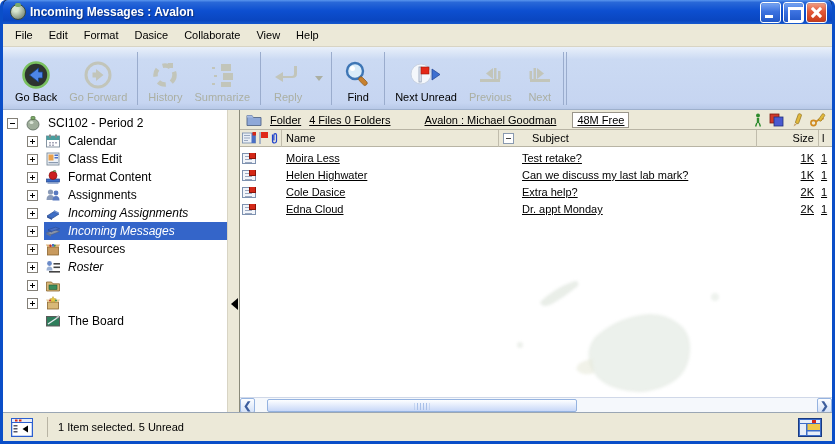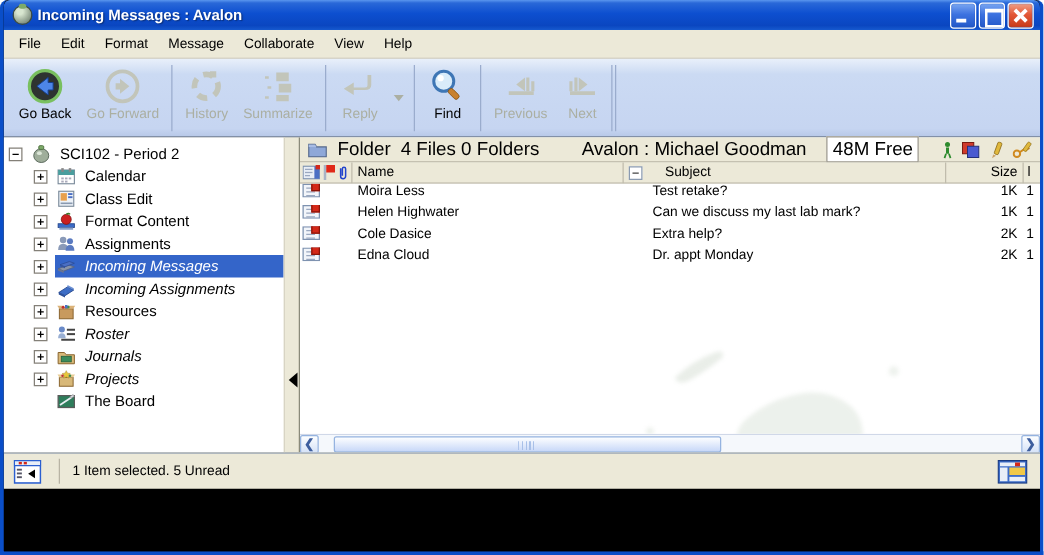--- a/index.html
+++ b/index.html
@@ -29,32 +29,32 @@
   .wbtn.close::after  { transform:rotate(-45deg); }
 
   
   .menubar { height:23px; background:#ECE9D8; display:flex; align-items:center; padding-left:4px;
              border-bottom:1px solid #d8d4c4; }
   .menu-item { padding:3px 8px; cursor:default; }
 
   
   .toolbar { height:63px; background:linear-gradient(180deg,#E9F0FA 0%,#CBDAF3 20%,#C6D5F1 90%,#B8C9E8 100%);
              display:flex; align-items:stretch; padding:3px 6px 2px 6px; border-bottom:1px solid #9EB0CC; }
-  .tbtn { display:flex; flex-direction:column; align-items:center; justify-content:flex-start;
+  .tbtn { display:flex; flex-direction:column; align-items:center; justify-content:flex-end;
           padding:3px 6px 4px 6px; min-width:44px; }
   .tbtn .ticonbox { height:32px; display:flex; align-items:center; justify-content:center; }
   .tbtn .tlabel { font-size:11px; white-space:nowrap; }
   .tbtn.disabled .tlabel { color:#ABAFA2; }
   .tsep { width:1px; background:#9AACCD; margin:2px 4px; }
   .tsep.dbl { margin:2px 1px; }
   .drop-arrow { align-self:center; width:0; height:0; border-left:4px solid transparent;
                 border-right:4px solid transparent; border-top:5px solid #ABAFA2; margin:0 4px; }
 
   
-  .main { display:flex; height:252px; background:#fff; }
+  .main { display:flex; height:302px; background:#fff; }
   .treepanel { width:224px; background:#fff; padding-top:4px; overflow:hidden; }
   .splitter { width:13px; background:#ECE9D8; border-left:1px solid #d8d4c4; border-right:1px solid #8a8a7a;
               position:relative; }
   .collapse-arrow { position:absolute; right:1px; top:188px; width:0; height:0;
                     border-top:6px solid transparent; border-bottom:6px solid transparent; border-right:7px solid #000; }
 
   
   .trow { display:flex; align-items:center; height:18px; white-space:nowrap; }
   .trow .pad0 { width:4px; flex:none; } .trow .pad1 { width:24px; flex:none; }
   .expander { width:11px; height:11px; border:1px solid #848078; background:#fff; position:relative; flex:none; margin-right:6px; }
@@ -64,37 +64,37 @@
   .ticon { width:17px; height:16px; flex:none; margin-right:4px; display:flex; align-items:center; justify-content:center; }
   .tsel { display:flex; align-items:center; flex:1 1 auto; height:18px; }
   .trow.selected .tsel { background:#3465C9; }
   .trow.selected .tname { color:#fff; }
   .tname { padding:0 3px; font-size:12px; }
   .italic .tname { font-style:italic; }
 
   
   .content { width:592px; display:flex; flex-direction:column; background:#fff; }
   .folderbar { height:20px; background:#ECE9D8; border-bottom:1px solid #B8B4A4; display:flex; align-items:center;
-               padding:0 6px; gap:8px; font-size:15px; }
+               padding:0 6px; gap:8px; font-size:11px;text-decoration:underline; }
   .freebox { background:#fff; border:1px solid #9a968a; padding:1px 4px; margin-left:8px; }
   .fb-icons { margin-left:auto; display:flex; align-items:center; gap:7px; }
   .folderbar .grow { flex:0 0 18px; }
 
   .listheader { height:17px; background:#ECE9D8; border-bottom:1px solid #B8B4A4; display:flex; align-items:center; font-size:11px; }
   .hc { display:flex; align-items:center; height:17px; overflow:hidden; }
   .hc.icons { width:42px; gap:2px; padding-left:2px; border-right:1px solid #c0bcac; }
   .hc.name { width:216px; padding-left:4px; }
   .hc.subj { width:258px; border-left:1px solid #c0bcac; padding-left:4px; gap:18px; }
   .hc.size { width:62px; border-left:1px solid #c0bcac; justify-content:flex-end; padding-right:4px; }
   .hc.last { width:14px; border-left:1px solid #c0bcac; padding-left:3px; }
   .minusbox { width:11px; height:11px; border:1px solid #8a9ab0; background:#fff; position:relative; flex:none; }
   .minusbox::before { content:""; position:absolute; left:2px; top:4px; width:5px; height:1px; background:#444; }
 
   .listbody { flex:1 1 auto; position:relative; background:#fff; overflow:hidden; }
-  .lrow { display:flex; align-items:flex-start; height:17px; font-size:11px; position:relative; z-index:2; }
+  .lrow { display:flex; align-items:flex-end; height:17px; font-size:11px; position:relative; z-index:2;text-decoration:underline; }
   .lc { overflow:hidden; white-space:nowrap; }
   .lc.icons { width:42px; padding-left:2px; display:flex; align-items:center; }
   .lc.name { width:216px; padding-left:4px; }
   .lc.subj { width:258px; padding-left:24px; }
   .lc.size { width:62px; text-align:right; padding-right:4px; }
   .lc.last { width:14px; padding-left:3px; }
 
   .envelope { width:14px; height:11px; background:#F2F5FA; border:1px solid #7E92B0; position:relative; flex:none; }
   .envelope::before { content:""; position:absolute; left:2px; top:2px; width:7px; height:1px; background:#9AA8C0;
                       box-shadow:0 3px 0 #9AA8C0, 0 6px 0 #9AA8C0; }
@@ -136,21 +136,21 @@
       <span class="wbtn min"></span>
       <span class="wbtn max"></span>
       <span class="wbtn close"></span>
     </div>
   </div>
 
   <div class="menubar">
     <span class="menu-item">File</span>
     <span class="menu-item">Edit</span>
     <span class="menu-item">Format</span>
-    <span class="menu-item">Message</span>
+    <span class="menu-item">Dasice</span>
     <span class="menu-item">Collaborate</span>
     <span class="menu-item">View</span>
     <span class="menu-item">Help</span>
   </div>
 
   <div class="toolbar">
     <div class="tbtn">
       <span class="ticonbox">
         <svg width="30" height="30" viewBox="0 0 30 30">
             <circle cx="15" cy="15" r="12.5" fill="#2E3430"></circle>
@@ -207,20 +207,31 @@
       <span class="ticonbox">
         <svg width="32" height="32" viewBox="0 0 32 32">
             <circle cx="13" cy="12" r="8" fill="#D9ECFA" stroke="#3E76B5" stroke-width="2.4"></circle>
             <circle cx="10.5" cy="9.5" r="2.5" fill="#ffffff"></circle>
             <rect x="19" y="17" width="10" height="4.5" rx="2" transform="rotate(45 19 17)" fill="#C8812F" stroke="#8a5516" stroke-width="0.7"></rect>
           </svg>
       </span>
         <span class="tlabel">Find</span>
     </div>
     <div class="tsep"></div>
+    <div class="tbtn">
+      <span class="ticonbox">
+        <svg width="34" height="30" viewBox="0 0 34 30">
+            <circle cx="12" cy="14" r="10" fill="#F4F7FB" stroke="#C8D2E2" stroke-width="1"></circle>
+            <rect x="10" y="7" width="2.2" height="15" fill="#E8EDF5" stroke="#93A1B8" stroke-width="0.8"></rect>
+            <rect x="12" y="7" width="8" height="7" fill="#E42818" stroke="#9a1408" stroke-width="0.6"></rect>
+            <path d="M23 9 L31 14.5 L23 20 Z" fill="#3D6FD0" stroke="#1c3f8f" stroke-width="0.7"></path>
+          </svg>
+      </span>
+        <span class="tlabel">Next Unread</span>
+    </div>
     <div class="tbtn disabled">
       <span class="ticonbox">
         <svg width="32" height="30" viewBox="0 0 32 30" fill="#C2C5BA">
             <path d="M19 8 L12 13.5 L19 19 Z"></path>
             <rect x="20" y="8" width="2.5" height="11"></rect>
             <rect x="24" y="11" width="2.5" height="8"></rect>
             <rect x="6" y="19" width="20" height="3"></rect>
           </svg>
       </span>
         <span class="tlabel">Previous</span>
@@ -322,51 +333,51 @@
               <path d="M1.5 13 q0 -5 4 -5 t4 5 z" fill="#8A9AB8"></path>
               <circle cx="11" cy="6" r="2.4" fill="#5A7AC0"></circle>
               <path d="M7.5 13.5 q0 -4.5 3.5 -4.5 t3.5 4.5 z" fill="#5A7AC0"></path>
             </svg>
         </span>
         <span class="tsel">
             <span class="tname">Assignments</span>
           </span>
       </div>
 
+      <div class="trow italic">
+        <span class="pad1"></span>
+          <span class="expander plus"></span>
+        <span class="ticon">
+          <svg width="16" height="16" viewBox="0 0 16 16">
+              <path d="M2 11 L9 6.5 L14 9 L7 13.5 Z" fill="#3E6EC6" stroke="#22458a" stroke-width="0.7"></path>
+              <path d="M2 11 L7 13.5 L7 15 L2 12.5 Z" fill="#2a4f9a"></path>
+              <path d="M9 6.5 L9 5 L14 7.5 L14 9 Z" fill="#6a8fd4"></path>
+            </svg>
+        </span>
+        <span class="tsel">
+            <span class="tname">Incoming Assignments</span>
+          </span>
+      </div>
+
       <div class="trow italic selected">
         <span class="pad1"></span>
           <span class="expander plus"></span>
         <span class="tsel">
           <span class="ticon">
             <svg width="16" height="16" viewBox="0 0 16 16">
                 <path d="M1.5 10 L10 7 L14.5 8.6 L6 11.8 Z" fill="#8893A8" stroke="#55607a" stroke-width="0.6"></path>
                 <path d="M1.5 10 L6 11.8 L6 13.4 L1.5 11.6 Z" fill="#6a7590"></path>
                 <path d="M3 6.8 L10.5 4.2 L14.5 5.6 L7 8.4 Z" fill="#4A6FC4" stroke="#2a4a94" stroke-width="0.6"></path>
                 <path d="M3 6.8 L7 8.4 L7 9.6 L3 8 Z" fill="#33539e"></path>
               </svg>
           </span>
           <span class="tname">Incoming Messages</span>
         </span>
       </div>
 
-      <div class="trow italic">
-        <span class="pad1"></span>
-          <span class="expander plus"></span>
-        <span class="ticon">
-          <svg width="16" height="16" viewBox="0 0 16 16">
-              <path d="M2 11 L9 6.5 L14 9 L7 13.5 Z" fill="#3E6EC6" stroke="#22458a" stroke-width="0.7"></path>
-              <path d="M2 11 L7 13.5 L7 15 L2 12.5 Z" fill="#2a4f9a"></path>
-              <path d="M9 6.5 L9 5 L14 7.5 L14 9 Z" fill="#6a8fd4"></path>
-            </svg>
-        </span>
-        <span class="tsel">
-            <span class="tname">Incoming Assignments</span>
-          </span>
-      </div>
-
       <div class="trow">
         <span class="pad1"></span>
           <span class="expander plus"></span>
         <span class="ticon">
           <svg width="16" height="16" viewBox="0 0 16 16">
               <rect x="2.5" y="6" width="11" height="8" fill="#C89A5E" stroke="#8a652f" stroke-width="0.8"></rect>
               <path d="M2.5 6 L0.8 3.5 L6 3.5 L7.2 6 Z" fill="#DBB278"></path>
               <path d="M13.5 6 L15.2 3.5 L10 3.5 L8.8 6 Z" fill="#DBB278"></path>
               <circle cx="5.5" cy="4.8" r="1.2" fill="#C03030"></circle>
               <circle cx="9.5" cy="4.6" r="1.2" fill="#3C8C4C"></circle>
@@ -397,41 +408,35 @@
 
       <div class="trow italic">
         <span class="pad1"></span>
           <span class="expander plus"></span>
         <span class="ticon">
           <svg width="16" height="16" viewBox="0 0 16 16">
               <path d="M1.5 5 h5 l1.5 1.8 h6.5 V14 H1.5 Z" fill="#D8B878" stroke="#8a652f" stroke-width="0.8"></path>
               <rect x="4" y="8" width="8" height="4.5" fill="#3C8C5C" stroke="#1f5c38" stroke-width="0.6"></rect>
             </svg>
         </span>
-        <span class="tsel">
-            <span class="tname">Journals</span>
-          </span>
       </div>
 
       <div class="trow italic">
         <span class="pad1"></span>
           <span class="expander plus"></span>
         <span class="ticon">
           <svg width="16" height="16" viewBox="0 0 16 16">
               <rect x="2.5" y="7" width="11" height="7" fill="#D8B878" stroke="#8a652f" stroke-width="0.8"></rect>
               <path d="M2.5 7 L1 4.5 L6 4.5 L7 7 Z" fill="#E8CC94"></path>
               <path d="M13.5 7 L15 4.5 L10 4.5 L9 7 Z" fill="#E8CC94"></path>
               <path d="M8 1.5 l1 2 2.2 .3 -1.6 1.5 .4 2.2 -2 -1 -2 1 .4 -2.2 -1.6 -1.5 2.2 -.3 Z" fill="#E8C83C" stroke="#a8862a" stroke-width="0.4"></path>
               <circle cx="5" cy="5.6" r="1" fill="#C03030"></circle>
               <circle cx="11" cy="5.6" r="1" fill="#3C8C4C"></circle>
             </svg>
         </span>
-        <span class="tsel">
-            <span class="tname">Projects</span>
-          </span>
       </div>
 
       <div class="trow">
         <span class="pad1"></span>
           <span class="expander none"></span>
         <span class="ticon">
           <svg width="16" height="16" viewBox="0 0 16 16">
               <rect x="1.5" y="3.5" width="13" height="9.5" fill="#2E7D5B" stroke="#5a5a5a" stroke-width="1"></rect>
               <path d="M3 11 L12 5" stroke="#E8EEF2" stroke-width="1.4"></path>
               <path d="M11 4.2 l2.5 -1.6 1 1.4 -2.5 1.6 Z" fill="#D8D8E0" stroke="#888" stroke-width="0.5"></path>

